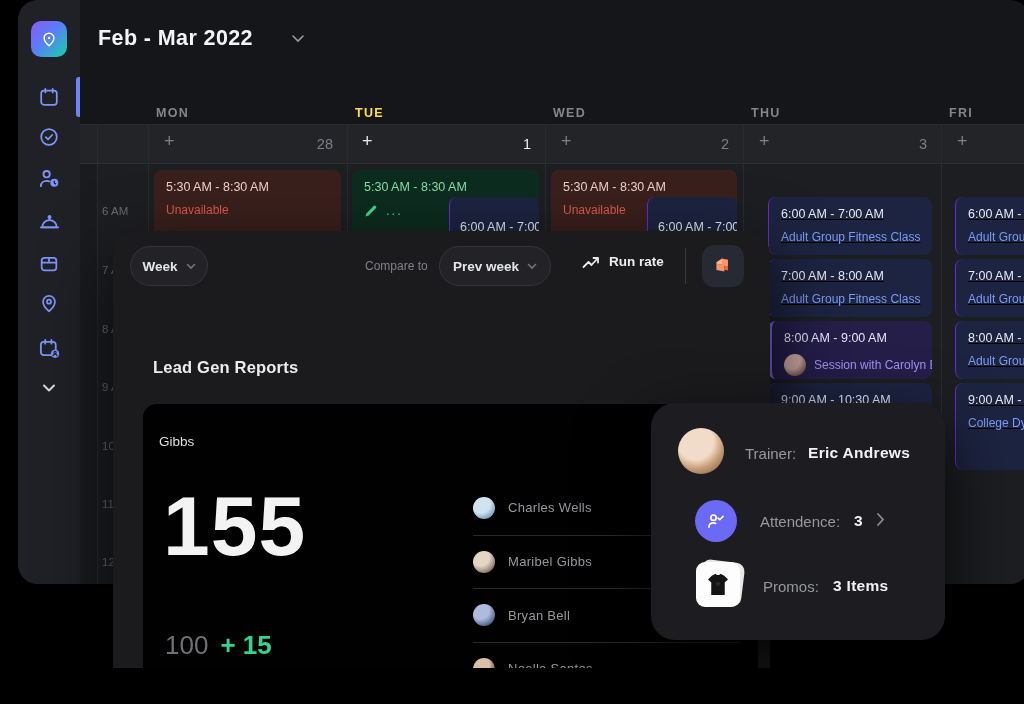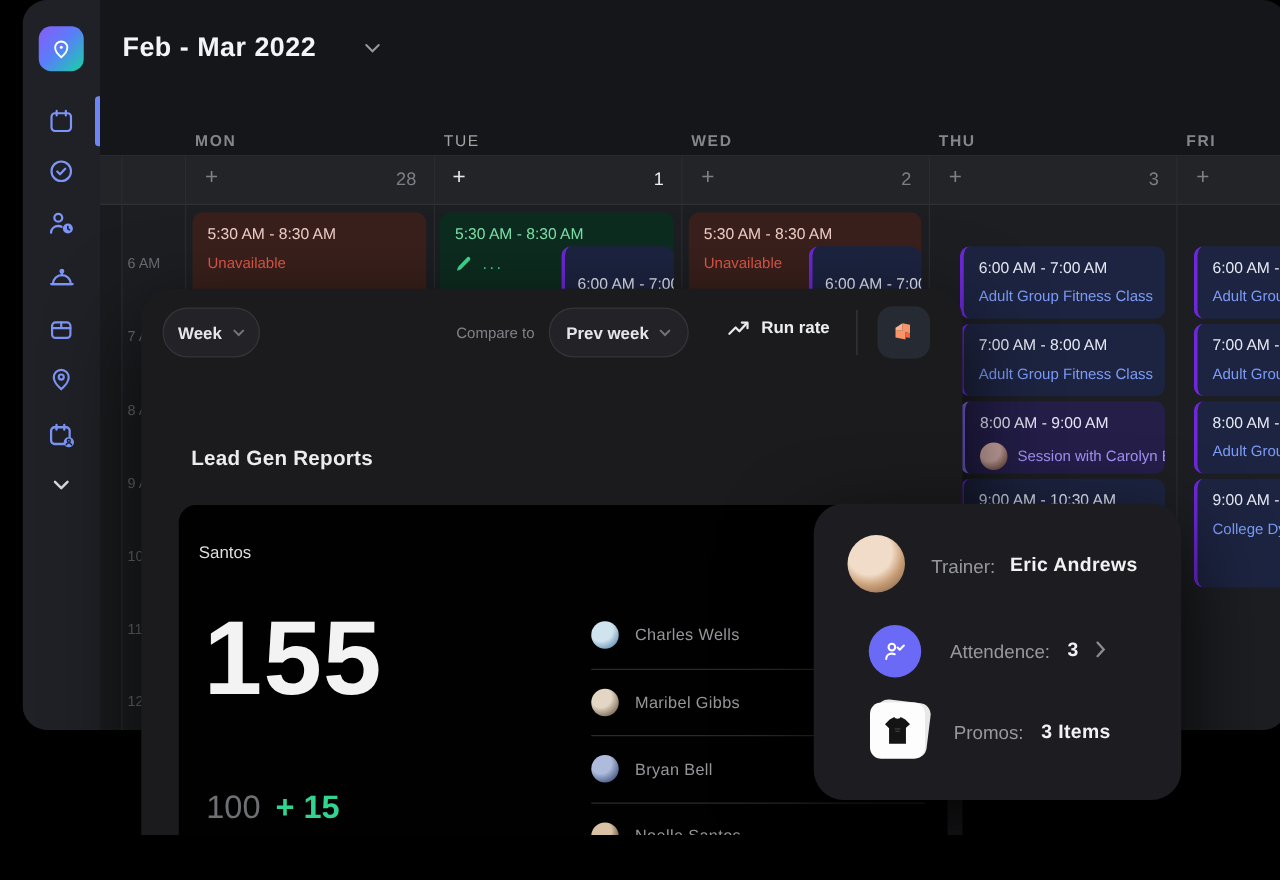--- a/index.html
+++ b/index.html
@@ -18,21 +18,21 @@
           display:flex; align-items:center; justify-content:center; }
   .side-icon { left:19px; width:24px; height:24px; display:flex; align-items:center; justify-content:center; }
   .active-bar { left:58px; top:77px; width:4px; height:40px; background:#6e86f5; border-radius:3px 0 0 3px; }
 
   
   .title { left:80px; top:26px; font-size:21.5px; font-weight:700; color:#f3f4f6; letter-spacing:.4px; }
   .title-chev { left:272px; top:33px; }
 
   
   .wd { top:106px; font-size:12.5px; letter-spacing:1.3px; color:#85868b; font-weight:600; }
-  .wd.today { color:#a3a3a3; font-weight:400; }
+  .wd.today { color:#fde047; font-weight:700; }
   .dayrow { left:62px; top:125px; width:950px; height:39px; background:#232428; border-bottom:1px solid #2f3034; }
   .plus { top:132px; font-size:18px; color:#7f8084; font-weight:400; line-height:1; }
   .plus.today { color:#e8e9eb; }
   .daynum { top:136px; font-size:14.5px; color:#7e7f84; text-align:right; width:20px; }
   .daynum.today { color:#eef0f3; }
 
   
   .grid { left:62px; top:164px; width:950px; height:420px; background:#1d1e22; }
   .gutter-shade { left:62px; top:164px; width:17px; height:420px; background:#1a1b1e; }
   .vline { top:125px; width:1px; height:459px; background:#2a2b30; }
@@ -41,21 +41,21 @@
 
   
   .event { border-radius:8px; overflow:hidden; white-space:nowrap; padding:10px 12px; }
   .event .t { font-size:12.5px; margin-bottom:9px; }
   .event .l { font-size:12px; }
   .ev-red { background:#3a201c; }
   .ev-red .t { color:#f0cfc7; }
   .ev-red .l { color:#e15948; }
   .ev-green { background:#0d2c20; }
   .ev-green .t { color:#7ee2a9; }
-  .ev-blue { background:#1d2441; border-left:3px solid #6d28d9; }
+  .ev-blue { background:#1d2441; border-left:1px solid #6d28d9;text-decoration:underline; }
   .ev-blue .t { color:#e7eaf5; }
   .ev-blue .l { color:#7b9bf6; }
   .ev-purple { background:#241e49; border-left:4px solid #7a68e8; }
   .ev-purple .t { color:#e7e5f5; }
   .ev-purple .l { color:#a291f5; }
   .ev-sm { padding:0 10px; display:flex; align-items:center; }
   .ev-sm .t { margin:0; }
   .pencil-row { display:flex; align-items:center; gap:8px; color:#3fdc8e; font-size:13px; letter-spacing:2px; }
   .sess-row { display:flex; align-items:center; gap:8px; }
   .mini-ava { width:22px; height:22px; border-radius:50%; flex:0 0 22px;
@@ -338,21 +338,21 @@
             <path d="M9 2.5l6 1.2v6.8l-3.6-.7v5.7l-8-1.5V7.8l5.6 1z" fill="#fa9468"></path>
             <path d="M9 2.5v6.3l-5.6-1V6.2z" fill="#ffb28e"></path>
             <path d="M11.4 9.8l3.6.7-.1 3.9-3.5-.6z" fill="#f2683c"></path>
           </svg>
       </span>
     </div>
 
     <div class="abs panel-title" style="left:40px;top:127px">Lead Gen Reports</div>
 
     <div class="abs leads-card">
-      <div class="abs leads-lab" style="left:16px;top:30px">Santos</div>
+      <div class="abs leads-lab" style="left:16px;top:30px">Gibbs</div>
       <div class="abs big-num" style="left:20px;top:80px">155</div>
       <div class="abs prev-row" style="left:22px;top:226px">
         <span class="prev-val">100</span>
         <span class="delta-val">+ 15</span>
       </div>
 
       <div class="abs people">
         <div class="person">
           <span class="p-ava" style="background:radial-gradient(circle at 35% 30%,#cfe4ef 0 45%,#7da4bf 75%,#3f637d 100%)"></span>
           <span class="p-name">Charles Wells</span>

